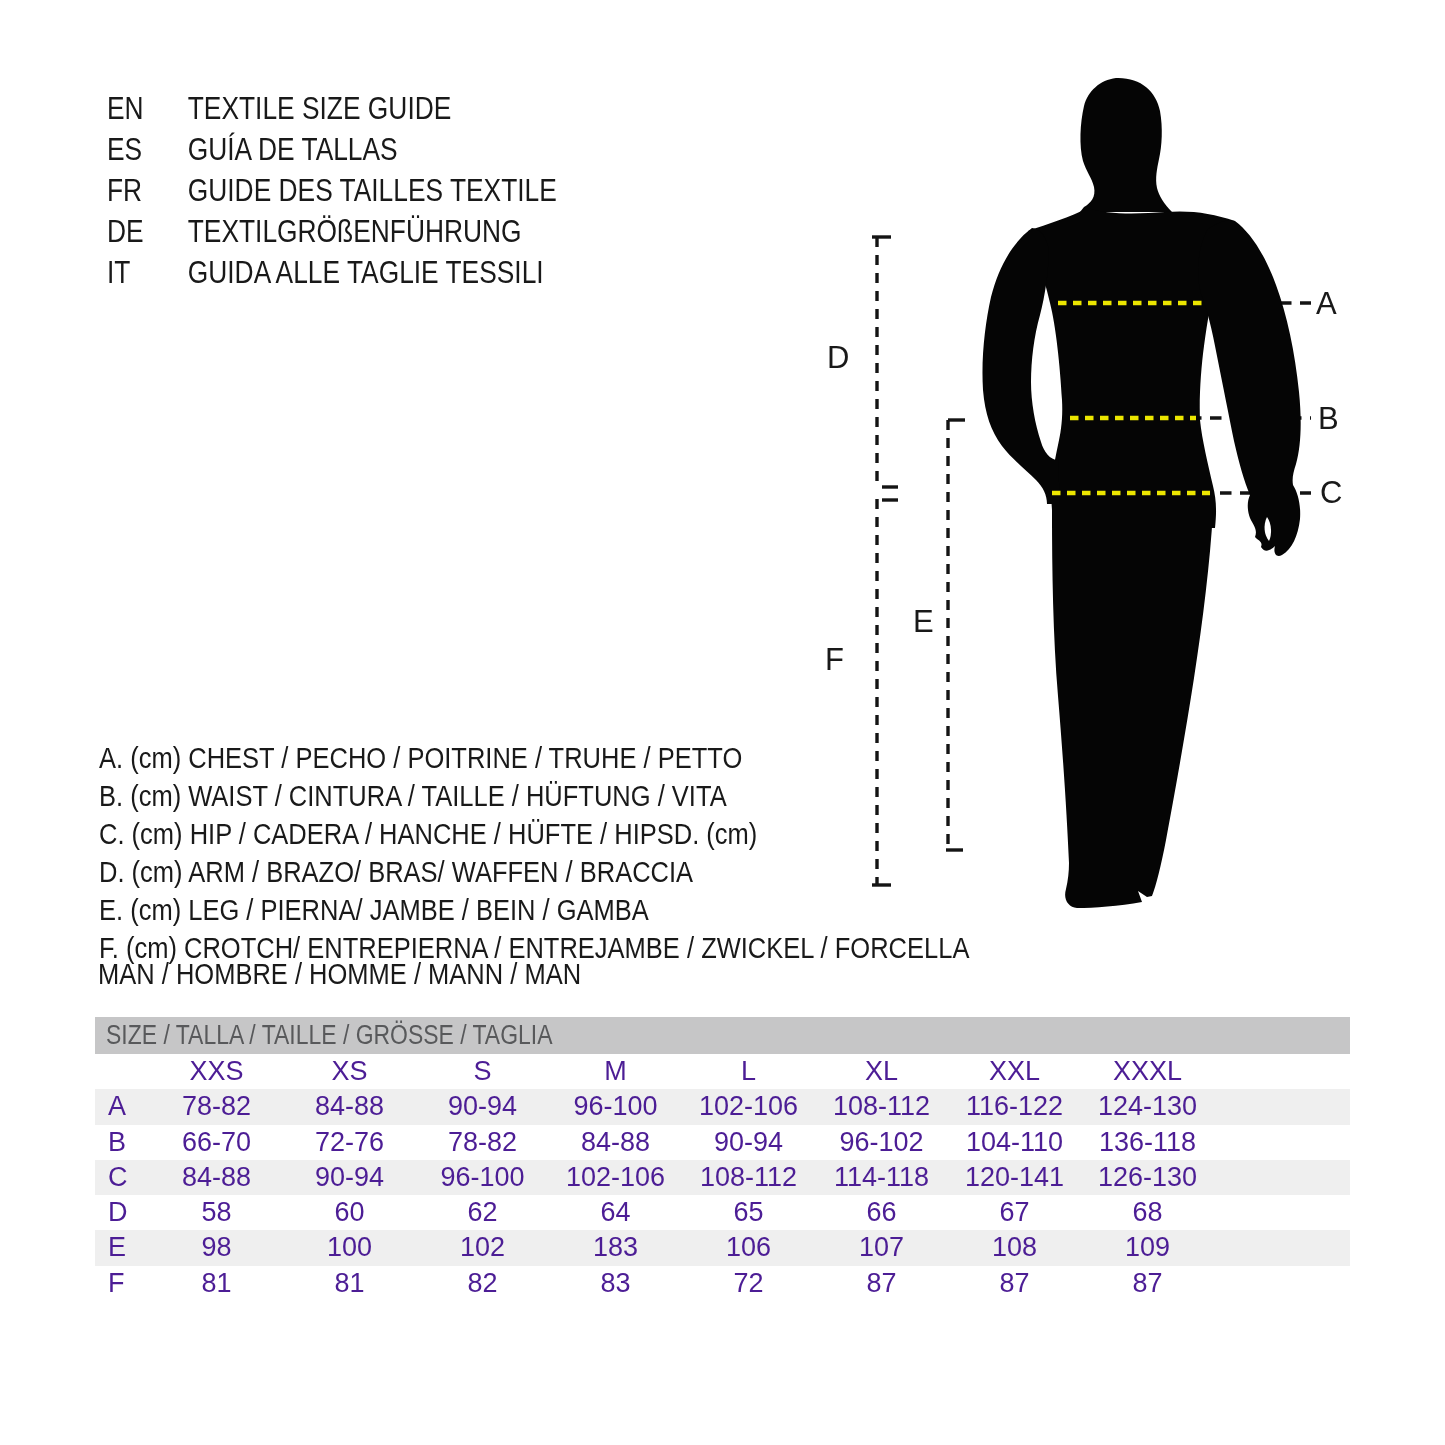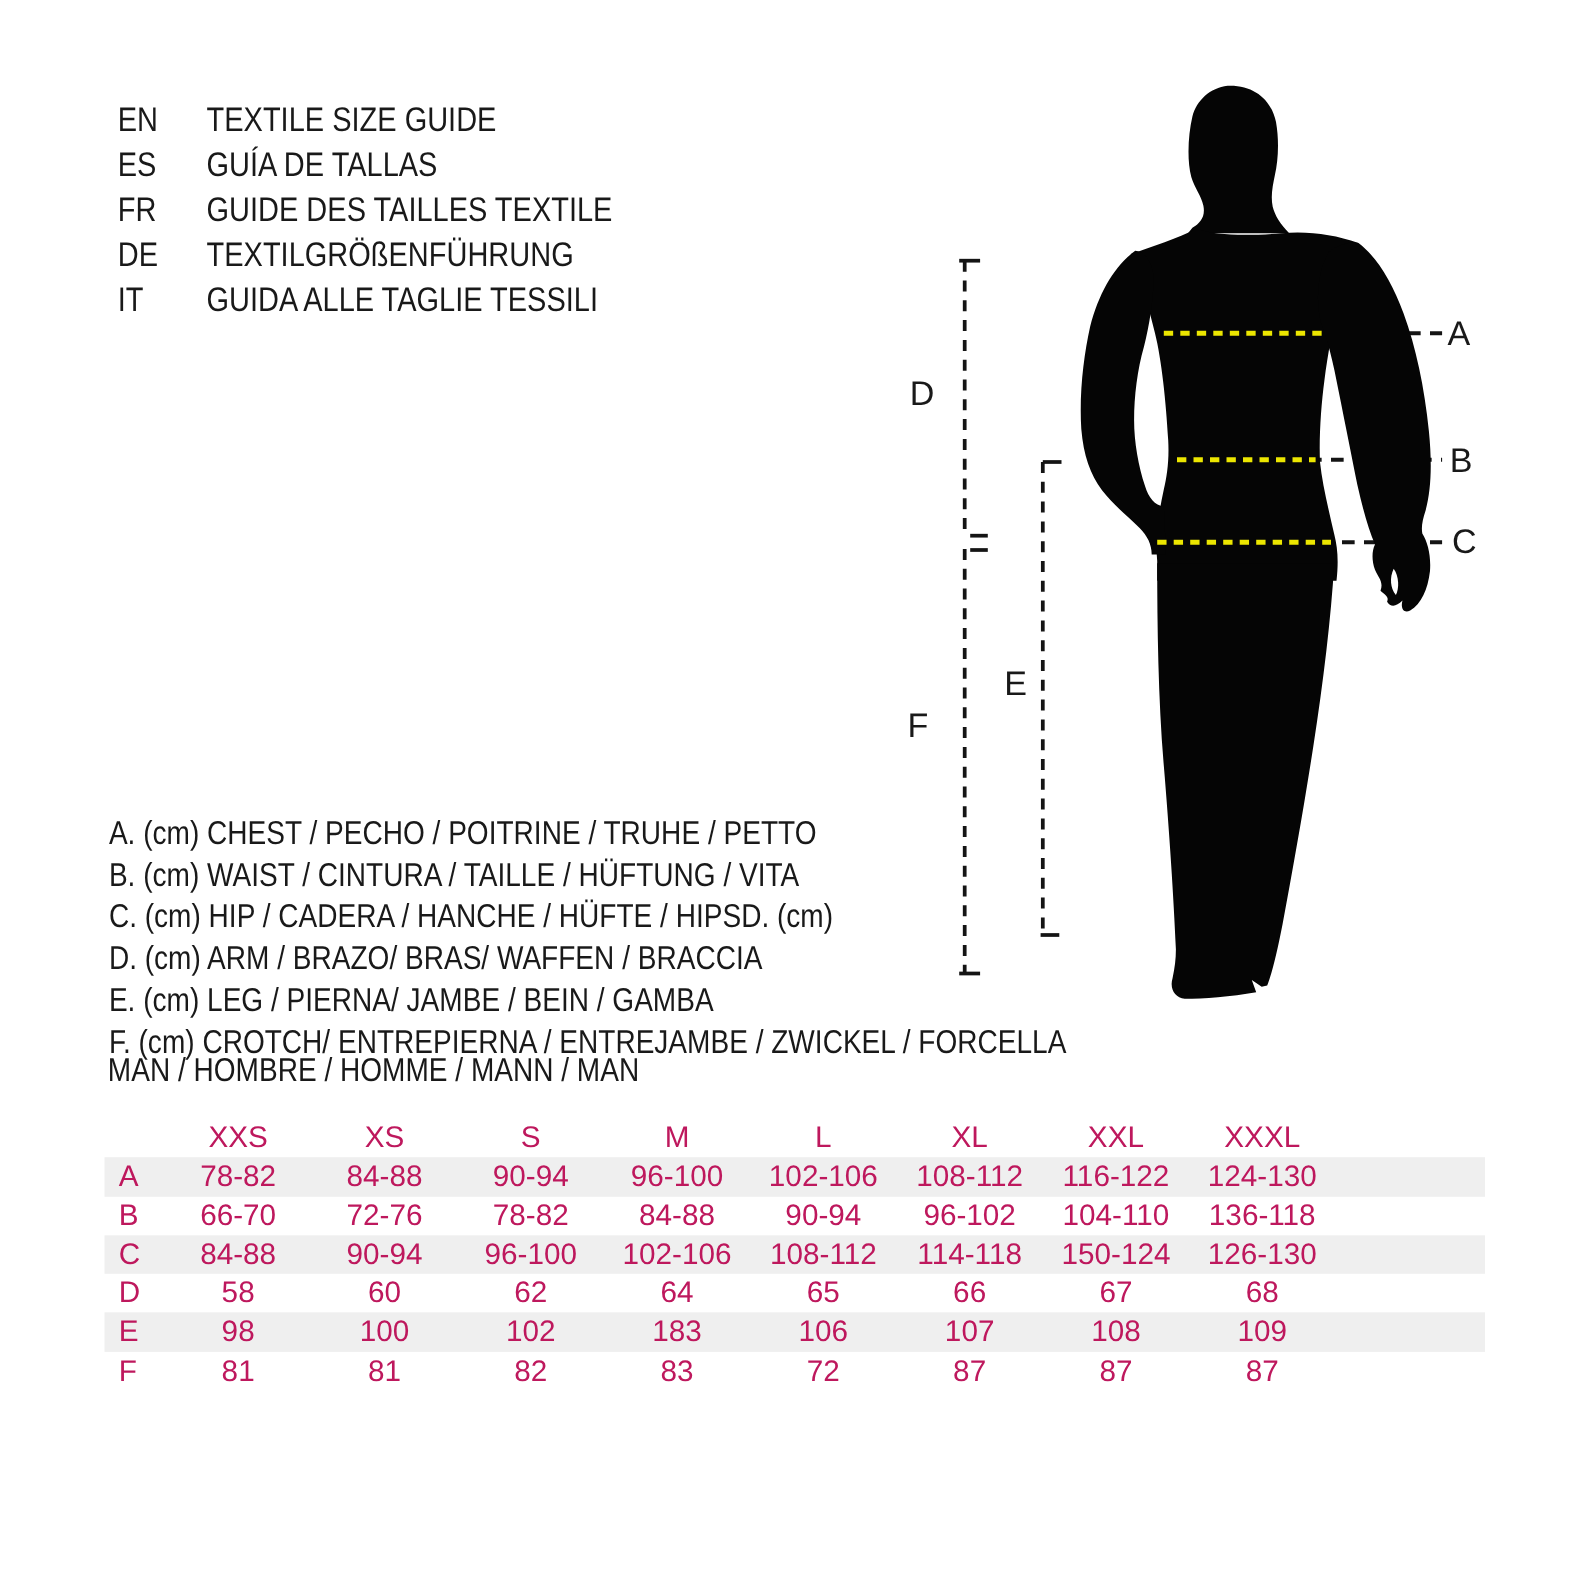--- a/index.html
+++ b/index.html
@@ -16,21 +16,21 @@
   .legend-block{position:absolute;left:99px;top:720px;margin-top:19px;}
   .legend-line{height:38px;line-height:38px;font-size:30px;}
 
   
   .gender-line{position:absolute;left:98px;top:955px;height:38px;line-height:38px;font-size:30px;}
 
   
   .size-table{position:absolute;left:95px;top:1017px;width:1255px;}
   .tbl-title-bar{height:37px;background:#c6c6c7;color:#58595b;font-size:27px;line-height:37px;}
   .tbl-title-bar .cond{padding-left:13px;}
-  .tbl-row{display:flex;height:35.3px;line-height:35.3px;font-size:27px;color:#be185d;}
+  .tbl-row{display:flex;height:35.3px;line-height:35.3px;font-size:27px;color:#4c1d95;}
   .tbl-row.alt{background:#efefef;}
   .cl{flex:0 0 55px;width:55px;padding-left:13px;box-sizing:border-box;text-align:left;}
   .cc{flex:0 0 133px;width:133px;text-align:center;}
 
   
   .figure-svg{position:absolute;left:0;top:0;width:1445px;height:1445px;pointer-events:none;}
   .figure-svg text{font-family:"Liberation Sans",sans-serif;font-size:31px;fill:#191919;}
 </style>
 </head>
 <body>
@@ -65,20 +65,23 @@
     <div class="legend-line cond">B. (cm) WAIST / CINTURA / TAILLE / HÜFTUNG / VITA</div>
     <div class="legend-line cond">C. (cm) HIP / CADERA / HANCHE / HÜFTE / HIPSD. (cm)</div>
     <div class="legend-line cond">D. (cm) ARM / BRAZO/ BRAS/ WAFFEN / BRACCIA</div>
     <div class="legend-line cond">E. (cm) LEG / PIERNA/ JAMBE / BEIN / GAMBA</div>
     <div class="legend-line cond">F. (cm) CROTCH/ ENTREPIERNA / ENTREJAMBE / ZWICKEL / FORCELLA</div>
   </div>
 
   <div class="gender-line cond">MAN / HOMBRE / HOMME / MANN / MAN</div>
 
   <div class="size-table">
+    <div class="tbl-title-bar">
+      <span class="cond">SIZE / TALLA / TAILLE / GRÖSSE / TAGLIA</span>
+    </div>
     <div class="tbl-row">
       <div class="cl"></div>
       <div class="cc">XXS</div>
       <div class="cc">XS</div>
       <div class="cc">S</div>
       <div class="cc">M</div>
       <div class="cc">L</div>
       <div class="cc">XL</div>
       <div class="cc">XXL</div>
       <div class="cc">XXXL</div>
@@ -106,21 +109,21 @@
       <div class="cc">136-118</div>
     </div>
     <div class="tbl-row alt">
       <div class="cl">C</div>
       <div class="cc">84-88</div>
       <div class="cc">90-94</div>
       <div class="cc">96-100</div>
       <div class="cc">102-106</div>
       <div class="cc">108-112</div>
       <div class="cc">114-118</div>
-      <div class="cc">150-124</div>
+      <div class="cc">120-141</div>
       <div class="cc">126-130</div>
     </div>
     <div class="tbl-row">
       <div class="cl">D</div>
       <div class="cc">58</div>
       <div class="cc">60</div>
       <div class="cc">62</div>
       <div class="cc">64</div>
       <div class="cc">65</div>
       <div class="cc">66</div>

